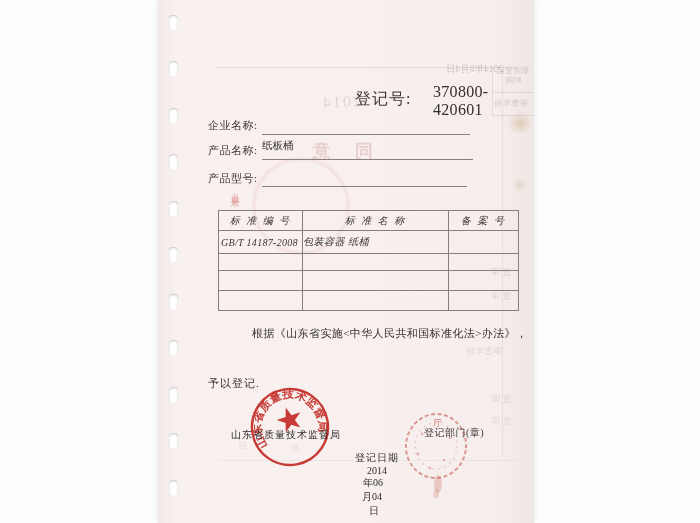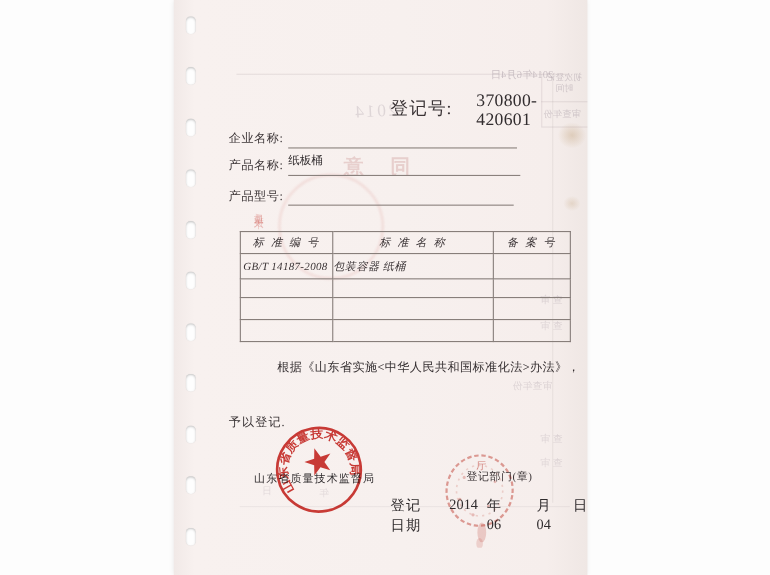--- a/index.html
+++ b/index.html
@@ -94,25 +94,25 @@
   tr.r1 td{height:22px;}
   tr.r2 td{height:16px;}
   td.c1{text-align:center;}
   td.c1 span{margin-left:-2px;letter-spacing:.3px;}
   td.c2{padding-left:4px;letter-spacing:.5px;}
   .stmt{position:absolute;font-size:11px;letter-spacing:.4px;color:#352f31;font-family:Liberation Serif, serif;}
   .stmt1{left:94px;top:326px;}
   .stmt2{left:50px;top:352px;letter-spacing:1px;margin-top:24px;}
   .issuer{position:absolute;left:73px;top:428px;font-size:10px;letter-spacing:1px;color:#2f2b2d;}
   .dept{position:absolute;left:266px;top:426px;font-size:10px;letter-spacing:.5px;}
-  .dateline{position:absolute;left:197px;top:451px;font-size:13px;display:flex;color:#2f2b2d;}
+  .dateline{position:absolute;left:197px;top:451px;font-size:10px;display:flex;color:#2f2b2d;flex-direction:column;}
   .dateline .d0{letter-spacing:1px}
   .dateline .d1{margin-left:12px}
   .dateline .d2{margin-left:8px}
-  .dateline .d3{margin-left:26px}
+  .dateline .d3{margin-left:7px}
   .dateline .d4{margin-left:14px}
   .seal-big{position:absolute;left:86px;top:381px;mix-blend-mode:multiply;}
   .seal-faded{position:absolute;left:236px;top:402px;mix-blend-mode:multiply;}
 </style>
 </head>
 <body>
 
 <div class="canvas">
   <div class="paper">
 

